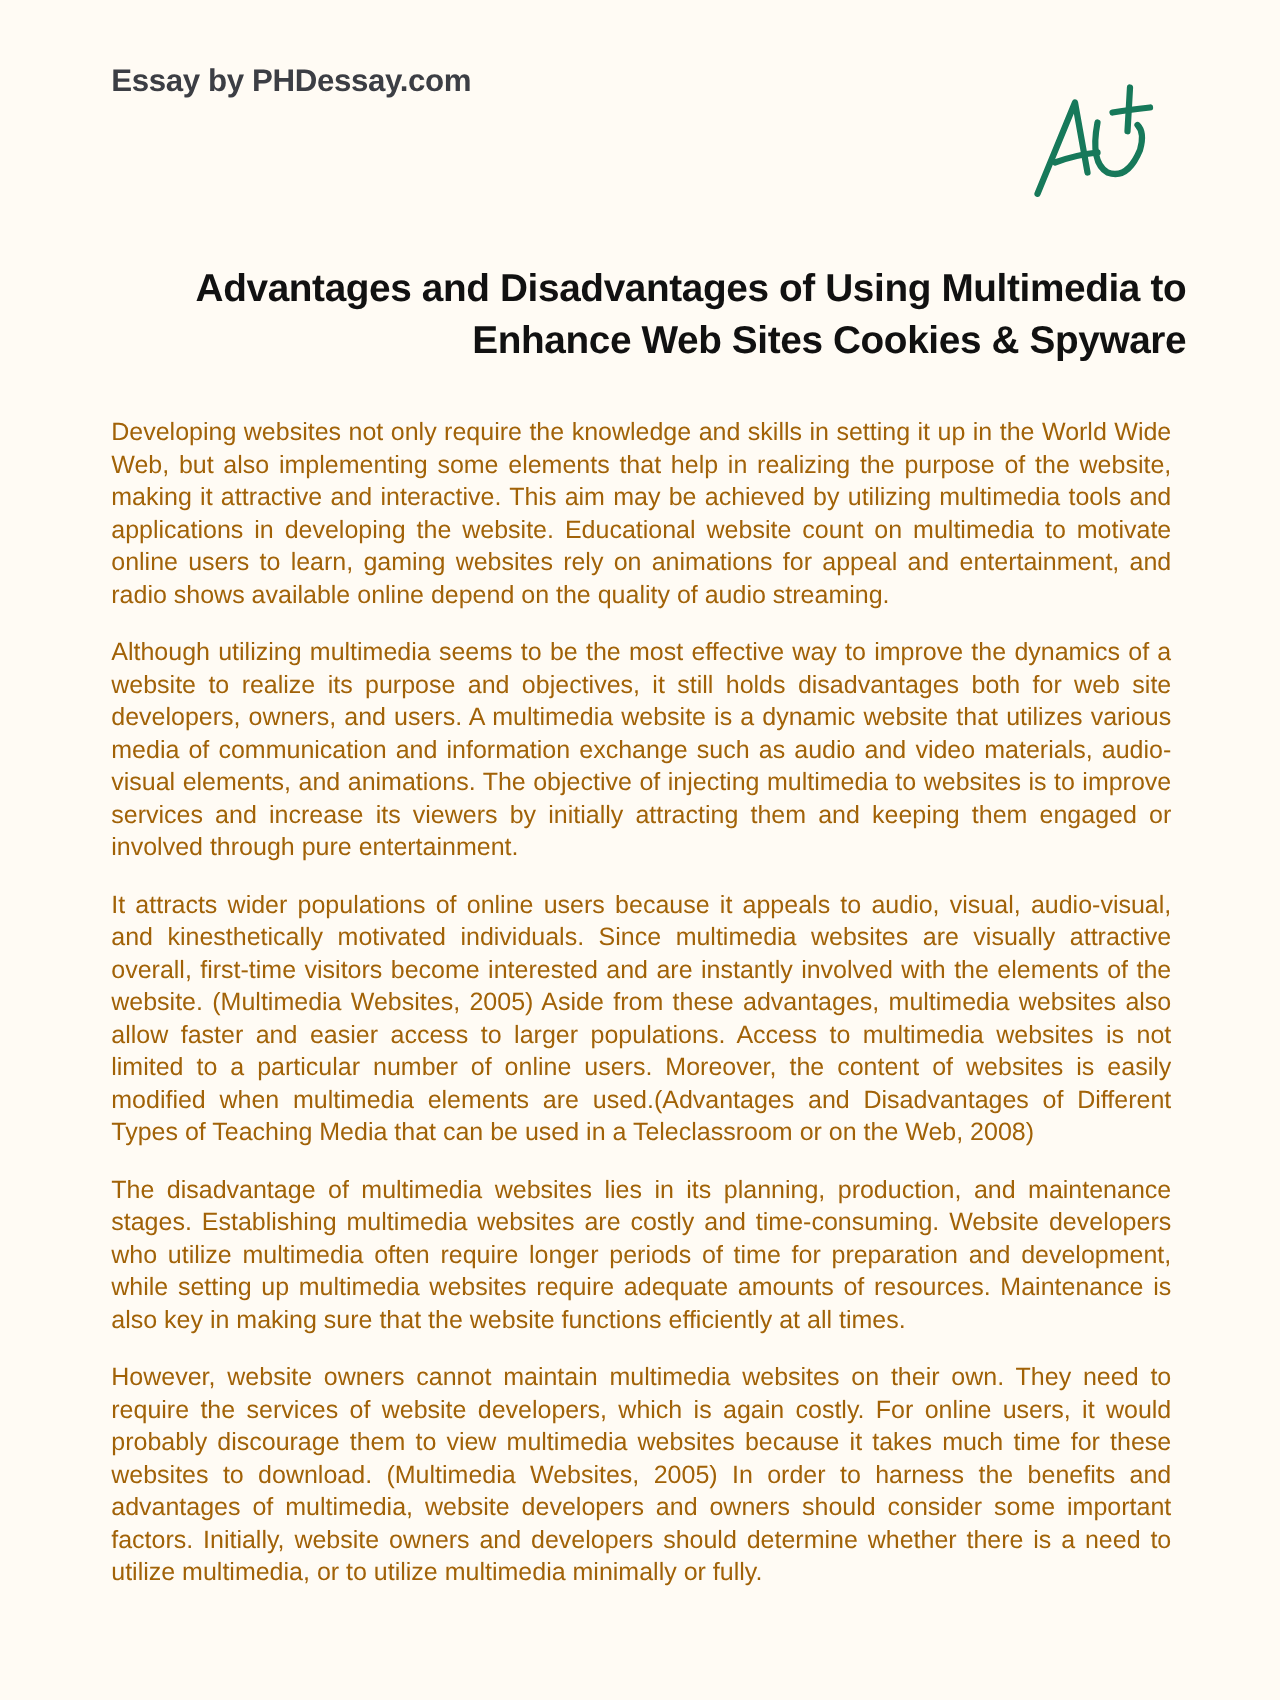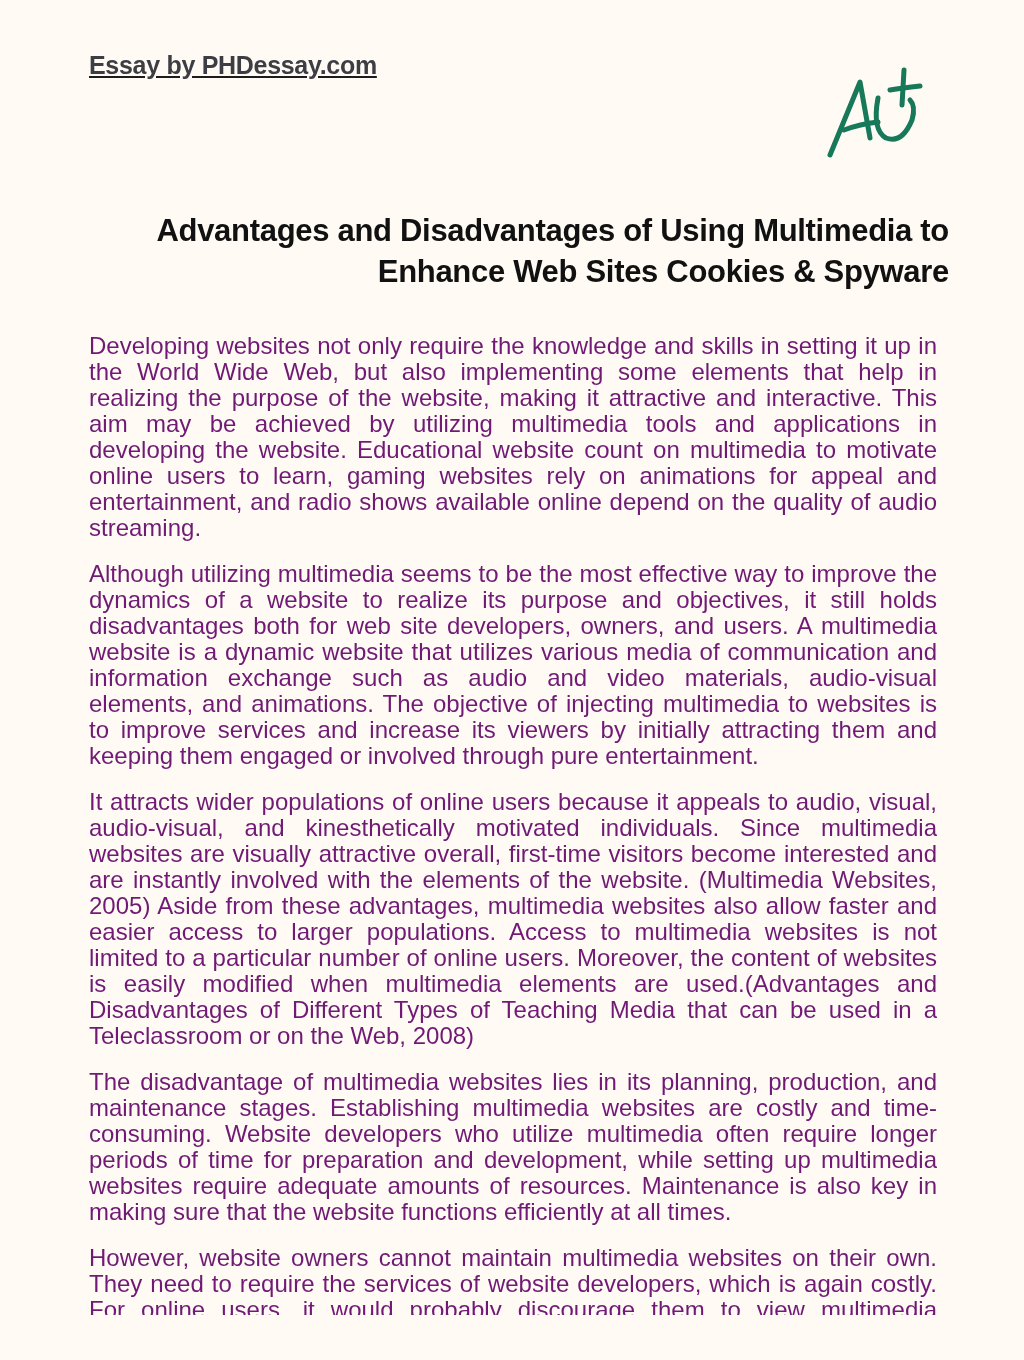--- a/index.html
+++ b/index.html
@@ -3,42 +3,42 @@
 <meta charset="utf-8">
 <style>
   html, body { margin: 0; padding: 0; }
   body {
     width: 1024px; height: 1360px; overflow: hidden;
     background: #fffbf4;
     font-family: "Liberation Sans", sans-serif;
     color: #1c1c1c;
     position: relative;
   }
-  .header { position: absolute; left: 89px; top: 48px; width: 700px; text-decoration: underline; }
+  .header { position: absolute; left: 89px; top: 48px; width: 700px; }
   .site-title {
     font-size: 25px; font-weight: bold; color: #3c3e44; margin: 0;
     letter-spacing: -0.3px; line-height: 34px;
   }
   .source {
     margin-top: 16px; font-size: 14px; line-height: 21px; color: #6f6f6f;
   }
   .source a { color: #17795a; text-decoration: none; }
   .logo { position: absolute; left: 820px; top: 60px; width: 110px; height: 105px; }
   .title {
     position: absolute; left: 89px; top: 210px; width: 860px;
     font-size: 31px; font-weight: bold; line-height: 41px; margin: 0;
     color: #111; letter-spacing: -0.3px; text-align: right;
   }
   .body-text {
     position: absolute; left: 89px; top: 333px; width: 848px;
     height: 982px; overflow: hidden;
   }
   .body-text p {
-    margin: 0 0 20px 0; font-size: 24px; line-height: 26px;
-    text-align: justify; color: #701a75;
+    margin: 0 0 20px 0; font-size: 20px; line-height: 26px;
+    text-align: justify; color: #a16207;
   }
 </style>
 </head>
 <body>
 
 <div class="header">
   <h1 class="site-title">Essay by PHDessay.com</h1>
 </div>
 
 <div class="logo">

